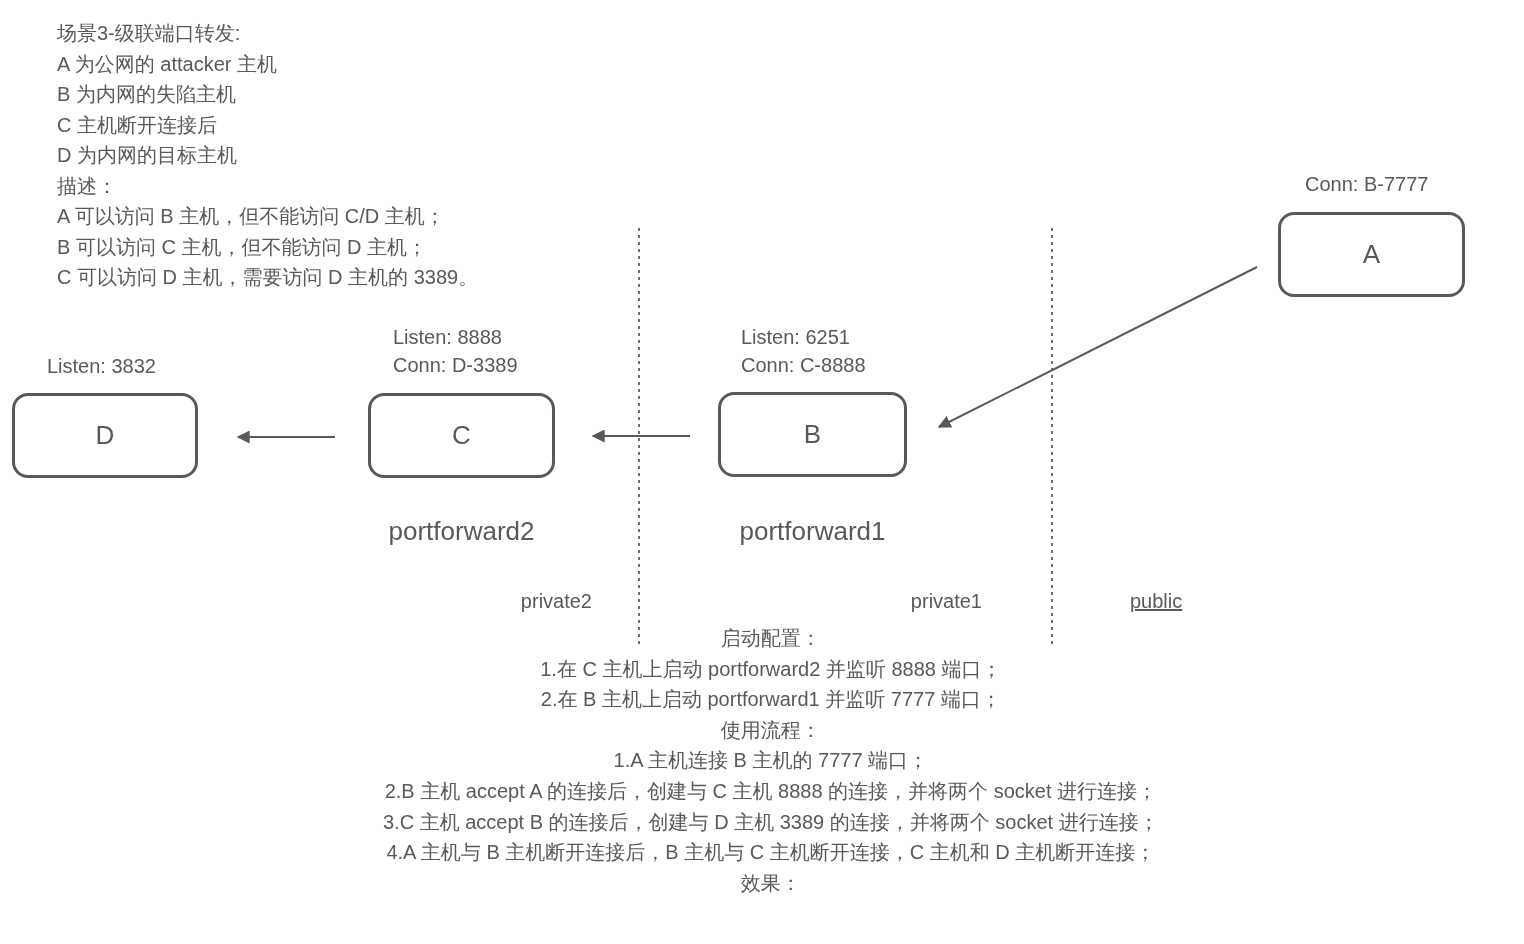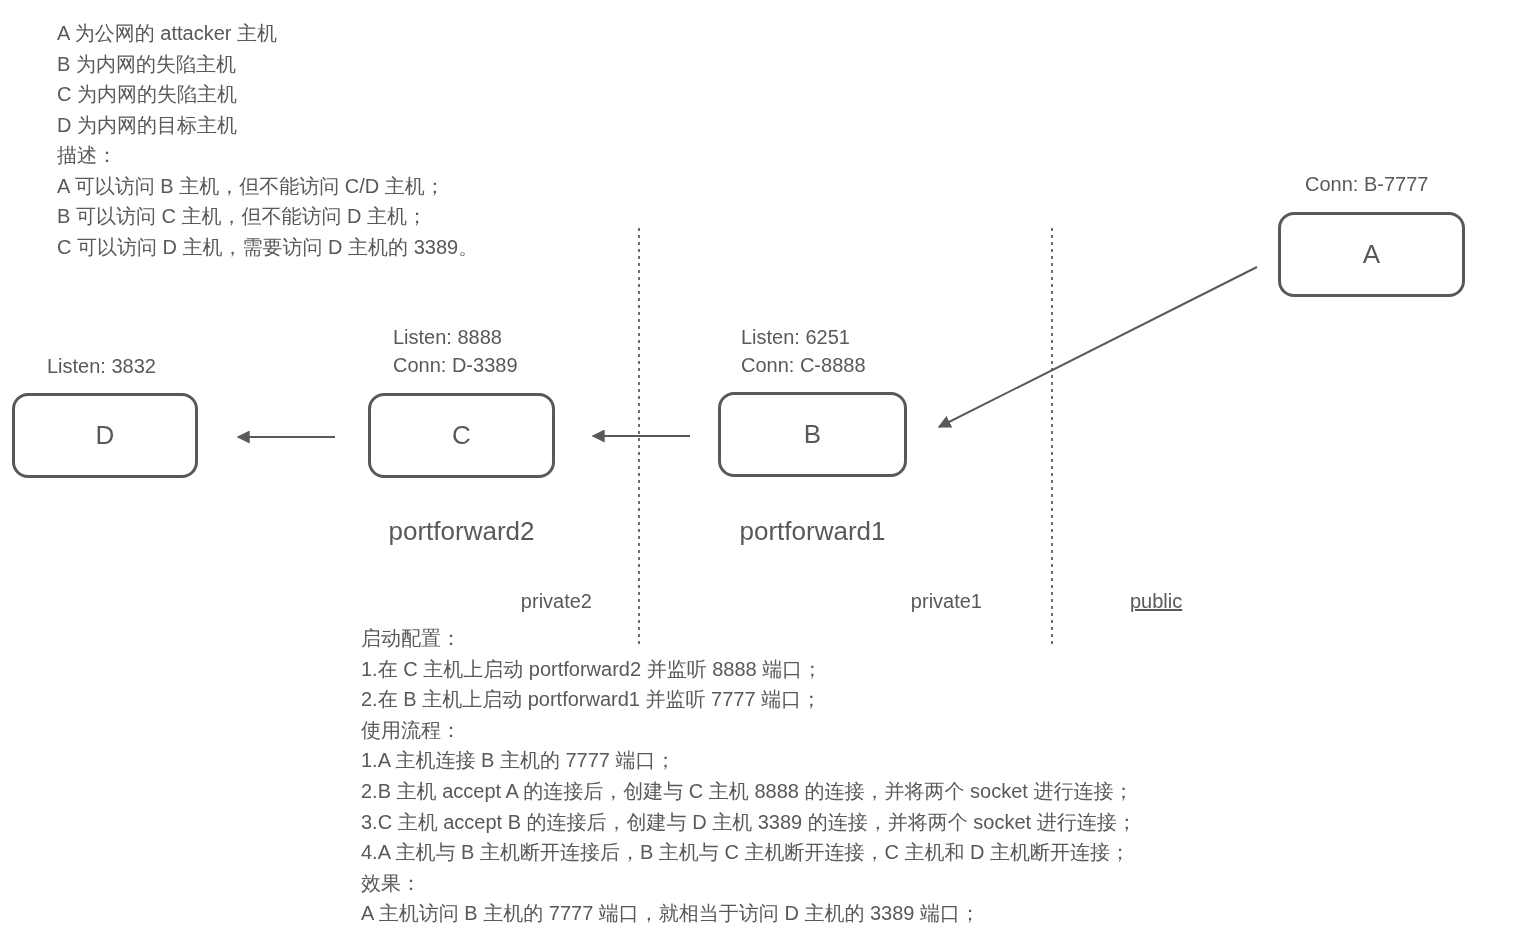--- a/index.html
+++ b/index.html
@@ -20,23 +20,24 @@
   .prog{position:absolute;font-size:26px;text-align:center;white-space:nowrap;}
   .zone{position:absolute;font-size:20px;white-space:nowrap;margin-top:19px;}
   .zone.right{text-align:right;}
 </style>
 </head>
 <body>
 
 <div class="canvas">
 
   <div class="note" style="left:57px;top:18px;">
+    <div>场景3-级联端口转发:</div>
     <div>A 为公网的 attacker 主机</div>
     <div>B 为内网的失陷主机</div>
-    <div>C 为内网的失陷主机</div>
+    <div>C 主机断开连接后</div>
     <div>D 为内网的目标主机</div>
     <div>描述：</div>
     <div>A 可以访问 B 主机，但不能访问 C/D 主机；</div>
     <div>B 可以访问 C 主机，但不能访问 D 主机；</div>
     <div>C 可以访问 D 主机，需要访问 D 主机的 3389。</div>
   </div>
 
   <svg class="overlay" width="1524" height="944" viewBox="0 0 1524 944">
     <defs>
       <marker id="arrow" viewBox="0 0 10 10" refX="9" refY="5" markerWidth="13" markerHeight="13" markerUnits="userSpaceOnUse" orient="auto">
@@ -77,26 +78,25 @@
 
   <div class="ann" style="left:1305px;top:171px;">Conn: B-7777</div>
 
   <div class="prog" style="left:368px;top:516px;width:187px;">portforward2</div>
   <div class="prog" style="left:718px;top:516px;width:189px;">portforward1</div>
 
   <div class="zone right" style="left:472px;top:571px;width:120px;">private2</div>
   <div class="zone right" style="left:862px;top:571px;width:120px;">private1</div>
   <div class="zone" style="left:1130px;top:571px;text-decoration:underline;">public</div>
 
-  <div class="note" style="left:361px;top:623px;line-height:30.6px;">
+  <div class="note" style="left:383px;top:623px;line-height:30.6px;text-align:center;">
     <div>启动配置：</div>
     <div>1.在 C 主机上启动 portforward2 并监听 8888 端口；</div>
     <div>2.在 B 主机上启动 portforward1 并监听 7777 端口；</div>
     <div>使用流程：</div>
     <div>1.A 主机连接 B 主机的 7777 端口；</div>
     <div>2.B 主机 accept A 的连接后，创建与 C 主机 8888 的连接，并将两个 socket 进行连接；</div>
     <div>3.C 主机 accept B 的连接后，创建与 D 主机 3389 的连接，并将两个 socket 进行连接；</div>
     <div>4.A 主机与 B 主机断开连接后，B 主机与 C 主机断开连接，C 主机和 D 主机断开连接；</div>
     <div>效果：</div>
-    <div>A 主机访问 B 主机的 7777 端口，就相当于访问 D 主机的 3389 端口；</div>
   </div>
 
 </div>
 
 </body></html>

